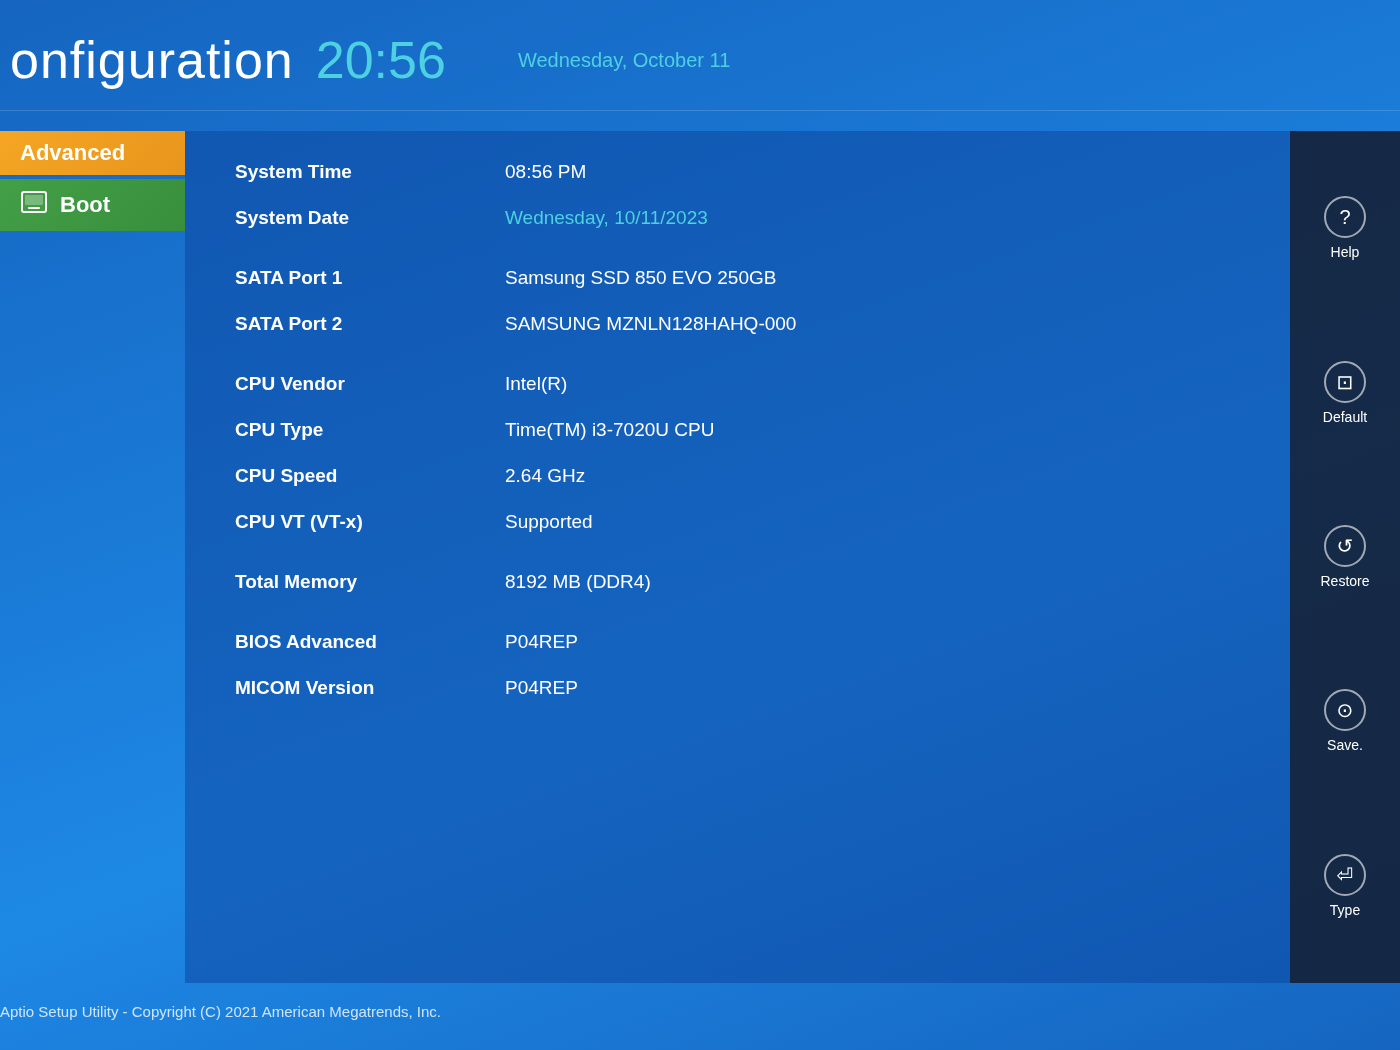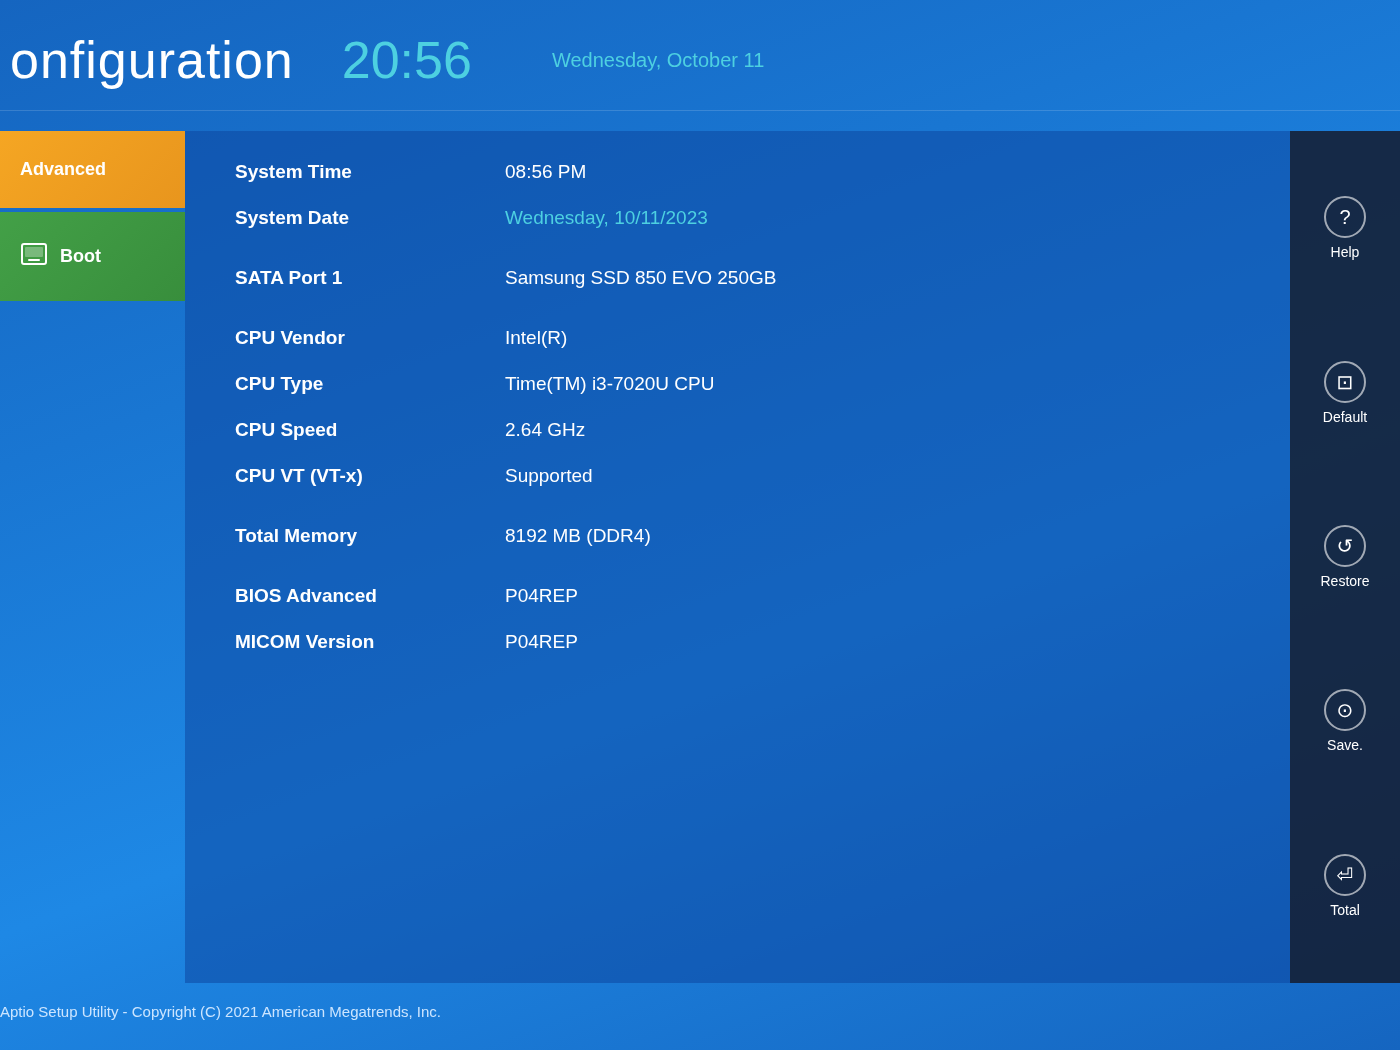--- a/index.html
+++ b/index.html
@@ -21,36 +21,36 @@
       position: relative;
       display: flex;
       flex-direction: column;
     }
 
     
     .header {
       padding: 30px 40px 20px 10px;
       display: flex;
       align-items: center;
-      gap: 20px;
+      gap: 12px;
       border-bottom: 1px solid rgba(255,255,255,0.15);
     }
 
     .header-title {
       font-size: 52px;
       font-weight: 300;
       color: #ffffff;
       letter-spacing: 1px;
     }
 
     .header-time {
       font-size: 52px;
       font-weight: 300;
       color: #4dd0e1;
-      margin-left: 28px;
+      margin-left: 10px;
     }
 
     .header-date {
       font-size: 20px;
       color: #4dd0e1;
       margin-left: 60px;
       font-weight: 300;
     }
 
     
@@ -63,23 +63,23 @@
     
     .sidebar {
       width: 185px;
       display: flex;
       flex-direction: column;
       gap: 4px;
       padding-top: 10px;
     }
 
     .sidebar-item {
-      padding: 28px 20px;
+      padding: 9px 20px;
       cursor: pointer;
-      font-size: 18px;
+      font-size: 22px;
       font-weight: 600;
       color: #ffffff;
       display: flex;
       align-items: center;
       gap: 12px;
     }
 
     .sidebar-item.advanced {
       background: linear-gradient(135deg, #f5a623, #e8951d);
     }
@@ -240,20 +240,24 @@
               <td class="label">System Date</td>
               <td class="value highlight">Wednesday, 10/11/2023</td>
             </tr>
             <tr class="spacer-row">
               <td colspan="2"></td>
             </tr>
             <tr>
               <td class="label">SATA Port 1</td>
               <td class="value">Samsung SSD 850 EVO 250GB</td>
             </tr>
+            <tr>
+              <td class="label">SATA Port 2</td>
+              <td class="value">SAMSUNG MZNLN128HAHQ-000</td>
+            </tr>
             <tr class="spacer-row">
               <td colspan="2"></td>
             </tr>
             <tr>
               <td class="label">CPU Vendor</td>
               <td class="value">Intel(R)</td>
             </tr>
             <tr>
               <td class="label">CPU Type</td>
               <td class="value">Time(TM) i3-7020U CPU</td>
@@ -300,21 +304,21 @@
         <div class="action-btn">
           <div class="icon-circle">↺</div>
           <div>Restore</div>
         </div>
         <div class="action-btn">
           <div class="icon-circle">⊙</div>
           <div>Save.</div>
         </div>
         <div class="action-btn">
           <div class="icon-circle">⏎</div>
-          <div>Total</div>
+          <div>Type</div>
         </div>
       </div>
 
   </div>
 
   <div class="footer">
     <div class="footer-center">Aptio Setup Utility - Copyright (C) 2021 American Megatrends, Inc.</div>
     <div class="footer-right"></div>
   </div>
 

